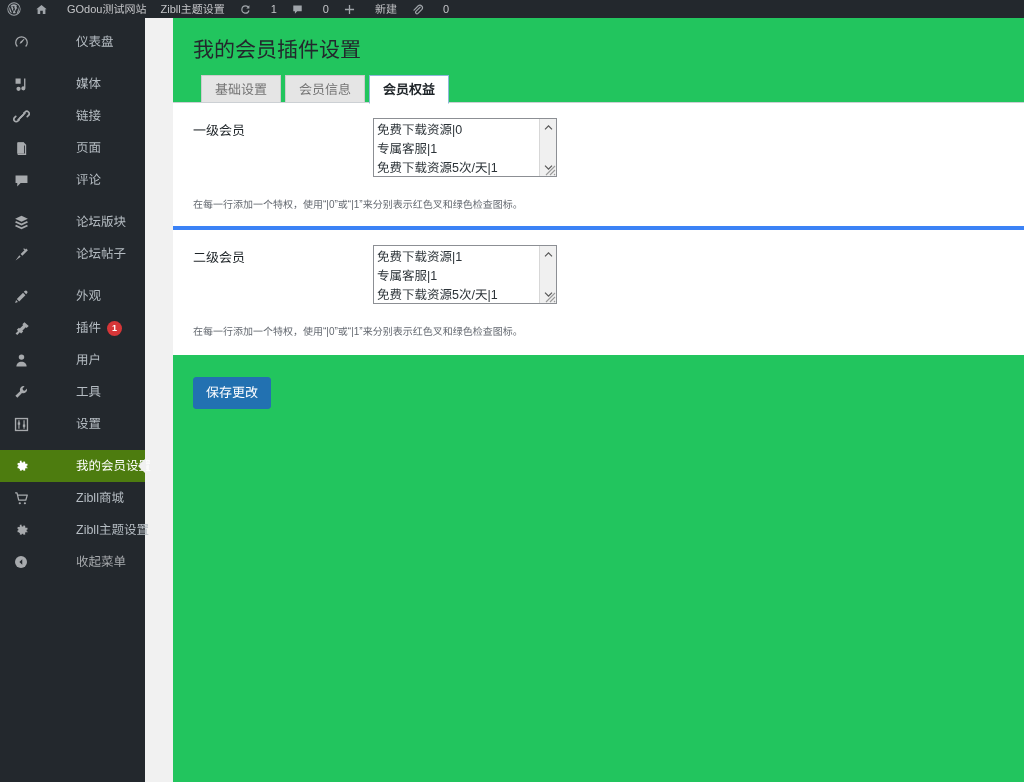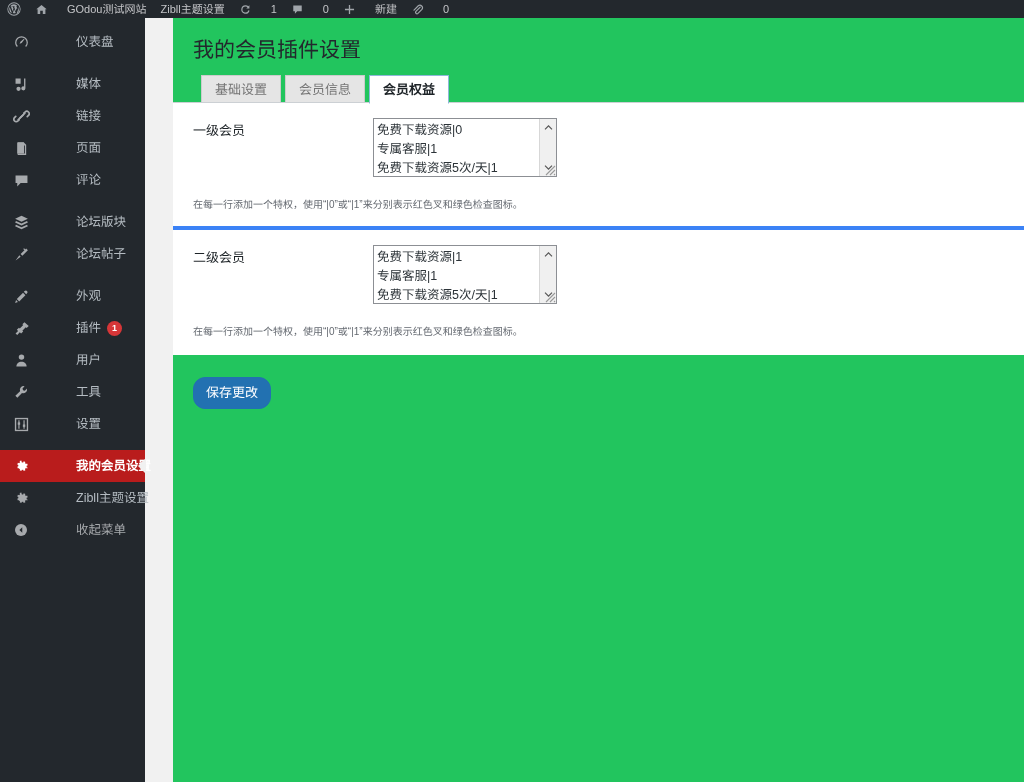--- a/index.html
+++ b/index.html
@@ -52,23 +52,23 @@
   }
   .menu-item .mi-icon {
     width: 22px; height: 20px;
     display: flex; align-items: center; justify-content: center;
     margin-right: 9px;
     flex: 0 0 22px;
   }
   .menu-item .mi-icon svg { display: block; }
   .menu-item .mi-label { line-height: 1; position: relative; top: 0.5px; margin-left: 35px; }
   .menu-item.current {
-    background: #b91c1c;
+    background: #4d7c0f;
     color: #fff;
-    font-weight: bold;
+    font-weight: normal;
   }
   .menu-item.current .mi-icon svg { fill: #fff; }
   .menu-item.current .arrow {
     position: absolute; right: -1px; top: 50%;
     transform: translateY(-50%);
     width: 0; height: 0;
     border-top: 8px solid transparent;
     border-bottom: 8px solid transparent;
     border-right: 8px solid #f1f1f1;
   }
@@ -211,21 +211,21 @@
     color: #646970;
     line-height: 1.5;
   }
   .row-help-wrap { padding: 0 0 0 20px; }
 
   #submit-wrap { padding: 22px 0 0 20px; }
   .button-primary {
     display: inline-block;
     background: #2271b1;
     border: 1px solid #2271b1;
-    border-radius: 12px;
+    border-radius: 3px;
     color: #fff;
     font-size: 13px;
     line-height: 1;
     padding: 8px 12px 9px;
     cursor: pointer;
     font-family: "Liberation Sans", "DejaVu Sans", sans-serif;
   }
 </style>
 </head>
 <body>
@@ -416,20 +416,30 @@
     <span class="mi-icon">
       <svg width="17" height="17" viewBox="0 0 20 20" fill="#ffffff">
         <path d="M10 6.6A3.4 3.4 0 1 0 10 13.4 3.4 3.4 0 0 0 10 6.6zm0 5.1a1.7 1.7 0 1 1 0-3.4 1.7 1.7 0 0 1 0 3.4z"></path>
         <path d="M17.4 11.4 16 10.8a6.3 6.3 0 0 0 0-1.6l1.4-.6-.8-2-1.4.5a6.3 6.3 0 0 0-1.1-1.1l.5-1.4-2-.8-.6 1.4a6.3 6.3 0 0 0-1.6 0L9.8 2.8l-2 .8.5 1.4a6.3 6.3 0 0 0-1.1 1.1L5.8 5.6l-.8 2 1.4.6a6.3 6.3 0 0 0 0 1.6l-1.4.6.8 2 1.4-.5a6.3 6.3 0 0 0 1.1 1.1l-.5 1.4 2 .8.6-1.4a6.3 6.3 0 0 0 1.6 0l.6 1.4 2-.8-.5-1.4a6.3 6.3 0 0 0 1.1-1.1l1.4.5z"></path>
       </svg>
     </span>
     <span class="mi-label">我的会员设置</span>
     <span class="arrow"></span>
   </div>
 
+  <div class="menu-item">
+    <span class="mi-icon">
+      <svg width="17" height="17" viewBox="0 0 20 20" fill="none" stroke="#a7aaad" stroke-width="1.5" stroke-linejoin="round">
+        <path d="M2.5 3.5h2.2l2 8.5h8.3l1.8-6H5.4"></path>
+        <circle cx="8" cy="15.6" r="1.3" fill="#a7aaad" stroke="none"></circle>
+        <circle cx="14" cy="15.6" r="1.3" fill="#a7aaad" stroke="none"></circle>
+      </svg>
+    </span>
+    <span class="mi-label">Zibll商城</span>
+  </div>
 
   <div class="menu-item">
     <span class="mi-icon">
       <svg width="17" height="17" viewBox="0 0 20 20" fill="#a7aaad">
         <path d="M10 6.6A3.4 3.4 0 1 0 10 13.4 3.4 3.4 0 0 0 10 6.6zm0 5.1a1.7 1.7 0 1 1 0-3.4 1.7 1.7 0 0 1 0 3.4z"></path>
         <path d="M17.4 11.4 16 10.8a6.3 6.3 0 0 0 0-1.6l1.4-.6-.8-2-1.4.5a6.3 6.3 0 0 0-1.1-1.1l.5-1.4-2-.8-.6 1.4a6.3 6.3 0 0 0-1.6 0L9.8 2.8l-2 .8.5 1.4a6.3 6.3 0 0 0-1.1 1.1L5.8 5.6l-.8 2 1.4.6a6.3 6.3 0 0 0 0 1.6l-1.4.6.8 2 1.4-.5a6.3 6.3 0 0 0 1.1 1.1l-.5 1.4 2 .8.6-1.4a6.3 6.3 0 0 0 1.6 0l.6 1.4 2-.8-.5-1.4a6.3 6.3 0 0 0 1.1-1.1l1.4.5z"></path>
       </svg>
     </span>
     <span class="mi-label">Zibll主题设置</span>
   </div>

